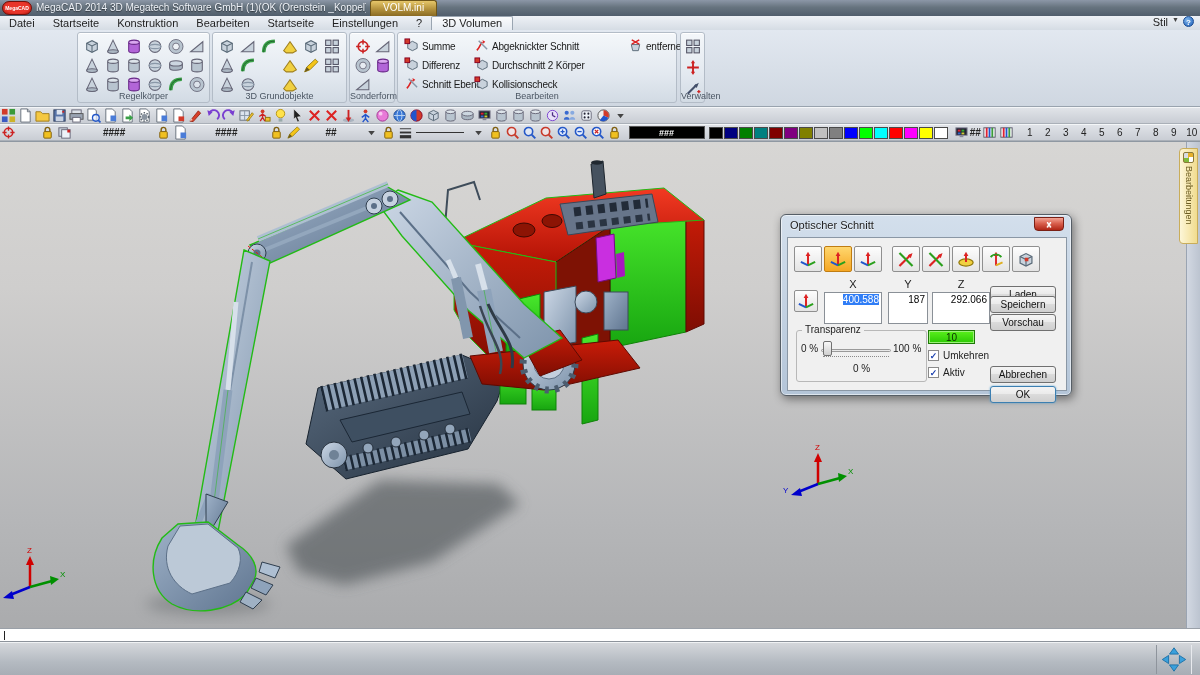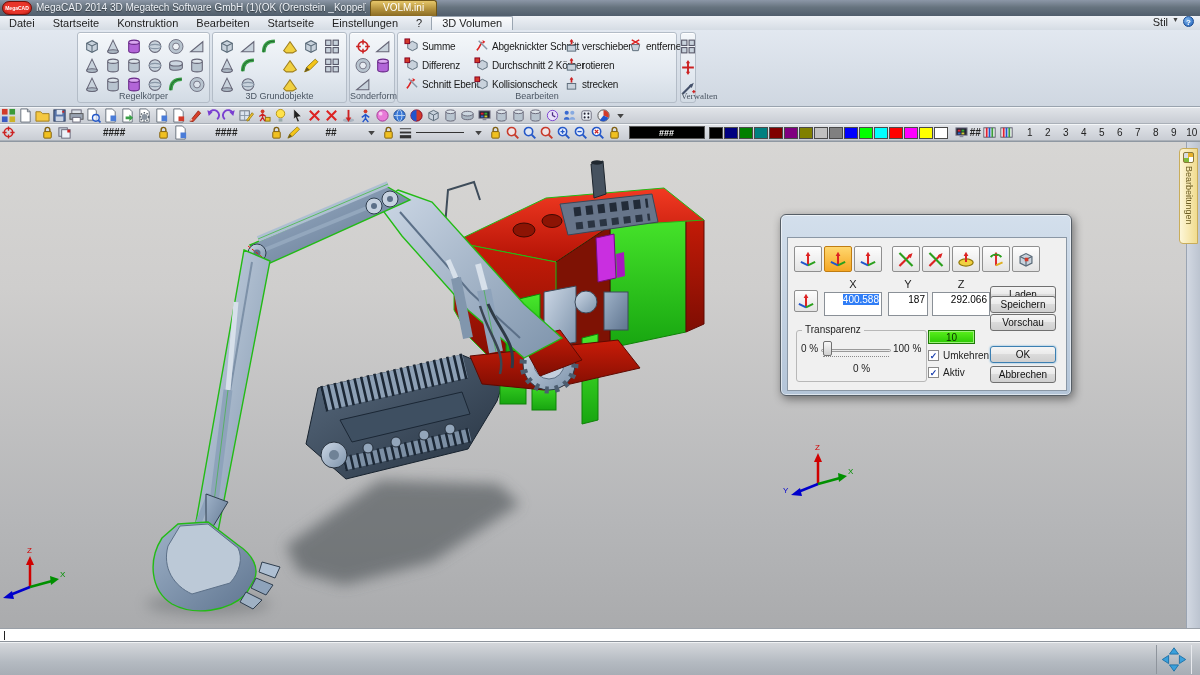--- a/index.html
+++ b/index.html
@@ -102,27 +102,27 @@
   #dlg-close { background:linear-gradient(180deg,#f2a394,#d9604e 45%,#b02616);
     border:1px solid #7a2015; border-radius:0 0 4px 4px; color:#fff; font-size:9px;
     font-weight:bold; text-align:center; line-height:13px; }
   #dlg-body { position:absolute; left:6px; top:22px; width:280px; height:154px;
     background:#f0f0f0; border:1px solid #8a97a5; }
   .dlgbtn { position:absolute; width:28px; height:26px; border:1px solid #8f8f8f; border-radius:2px;
     background:linear-gradient(180deg,#fdfdfd,#e4e4e4); display:flex; align-items:center; justify-content:center; }
   .dlgbtn.active { background:linear-gradient(180deg,#ffd76e,#f5a623); border-color:#c07d12; }
   .dlg-ico { width:20px; height:19px; }
   .fld-label { position:absolute; top:40px; font-size:11px; color:#222; text-align:center; }
-  .fld { position:absolute; top:54px; height:24px; border:1px solid #8a9097; background:#fff;
+  .fld { position:absolute; top:54px; height:32px; border:1px solid #8a9097; background:#fff;
     font-size:10px; text-align:right; padding:0 2px; line-height:14px; font-family:"Liberation Sans",sans-serif; }
   .fld .sel { background:#2f7df6; color:#fff; }
   .winbtn { position:absolute; left:202px; width:66px; height:17px;
     background:linear-gradient(180deg,#f4f4f4,#ebebeb 45%,#dcdcdc 46%,#cfcfcf);
     border:1px solid #707070; border-radius:3px; font-size:10px; text-align:center; line-height:15px; color:#111; }
-  .winbtn.focus { border-color:#3c7fb1; box-shadow:0 0 2px #5aa4d4; }
+  .winbtn.focus { border-color:#3c7fb1; box-shadow:0 0 2px #5aa4d4;margin-top:40px; }
   #grp-transp { position:absolute; left:8px; top:92px; width:131px; height:52px;
     border:1px solid #b8b8b8; border-radius:3px; }
   #grp-transp .gb-label { position:absolute; left:5px; top:-7px; background:#f0f0f0; padding:0 3px; font-size:10px; color:#222; }
   .sl-minmax { position:absolute; top:12px; font-size:10px; color:#222; }
   #sl-track { position:absolute; left:24px; top:18px; width:70px; height:3px;
     background:#e8e8e8; border:1px solid #9a9a9a; border-radius:2px; }
   #sl-ticks { position:absolute; left:26px; top:25px; width:66px; border-bottom:1px dotted #8a8a8a; }
   #sl-handle { position:absolute; left:26px; top:10px; width:9px; height:15px;
     background:linear-gradient(180deg,#f8f8f8,#cfcfcf); border:1px solid #707070; border-radius:2px; }
   #sl-current { position:absolute; left:0; top:32px; width:100%; text-align:center; font-size:10px; color:#222; }
@@ -733,52 +733,32 @@
               </svg></span>
             <span>Durchschnitt 2 Körper</span>
           </div>
         <div class="rb-item" id="bearb-item-5">
             <span class="ico-slot"><svg class="mi" viewBox="0 0 16 16">
                 <use href="#s-opsum" xlink:href="#s-opsum"></use>
               </svg></span>
             <span>Kollisionscheck</span>
           </div>
       </div>
-      <div class="rb-col" style="left:166px;">
-        <div class="rb-item" id="bearb-item-6">
-            <span class="ico-slot"><svg class="mi" viewBox="0 0 16 16">
-                <use href="#s-opmove" xlink:href="#s-opmove"></use>
-              </svg></span>
-            <span>verschieben</span>
-          </div>
-        <div class="rb-item" id="bearb-item-7">
-            <span class="ico-slot"><svg class="mi" viewBox="0 0 16 16">
-                <use href="#s-opmove" xlink:href="#s-opmove"></use>
-              </svg></span>
-            <span>rotieren</span>
-          </div>
-        <div class="rb-item" id="bearb-item-8">
-            <span class="ico-slot"><svg class="mi" viewBox="0 0 16 16">
-                <use href="#s-opmove" xlink:href="#s-opmove"></use>
-              </svg></span>
-            <span>strecken</span>
-          </div>
-      </div>
       <div class="rb-col" style="left:230px;">
         <div class="rb-item" id="bearb-item-9">
             <span class="ico-slot"><svg class="mi" viewBox="0 0 16 16">
                 <use href="#s-opdel" xlink:href="#s-opdel"></use>
               </svg></span>
             <span>entfernen</span>
           </div>
       </div>
       <div class="rlabel">Bearbeiten</div>
     </div>
 
-    <div class="rgroup" id="grp-verwalten" style="left:680px;width:16px;font-family:Liberation Serif, serif;">
+    <div class="rgroup" id="grp-verwalten" style="left:680px;width:25px;">
       <div class="vstack" id="verwalten-stack">
           <svg class="ri" viewBox="0 0 16 16">
             <use href="#s-quad" xlink:href="#s-quad"></use>
           </svg>
           <svg class="ri" viewBox="0 0 16 16">
             <use href="#s-redT" xlink:href="#s-redT"></use>
           </svg>
           <svg class="ri" viewBox="0 0 16 16">
             <use href="#s-diagArrow" xlink:href="#s-diagArrow"></use>
           </svg>
@@ -1129,20 +1109,24 @@
       </g>
     </svg>
     <div id="side-strip"></div>
     <div id="side-tab">
       <span class="tab-ico"></span>
       <span class="vtext">Bearbeitungen</span>
     </div>
   </div>
 
   <div id="dialog">
+    <div id="dlg-titlebar">
+      <span>Optischer Schnitt</span>
+      <div id="dlg-close">x</div>
+    </div>
     <div id="dlg-body">
       <div id="dlg-modes">
           <div class="dlgbtn" style="left: 6px; top: 8px;">
             <svg class="dlg-ico" viewBox="0 0 16 16">
               <use href="#s-daxis" xlink:href="#s-daxis"></use>
             </svg>
           </div>
           <div class="dlgbtn active" style="left: 36px; top: 8px;">
             <svg class="dlg-ico" viewBox="0 0 16 16">
               <use href="#s-daxis" xlink:href="#s-daxis"></use>

